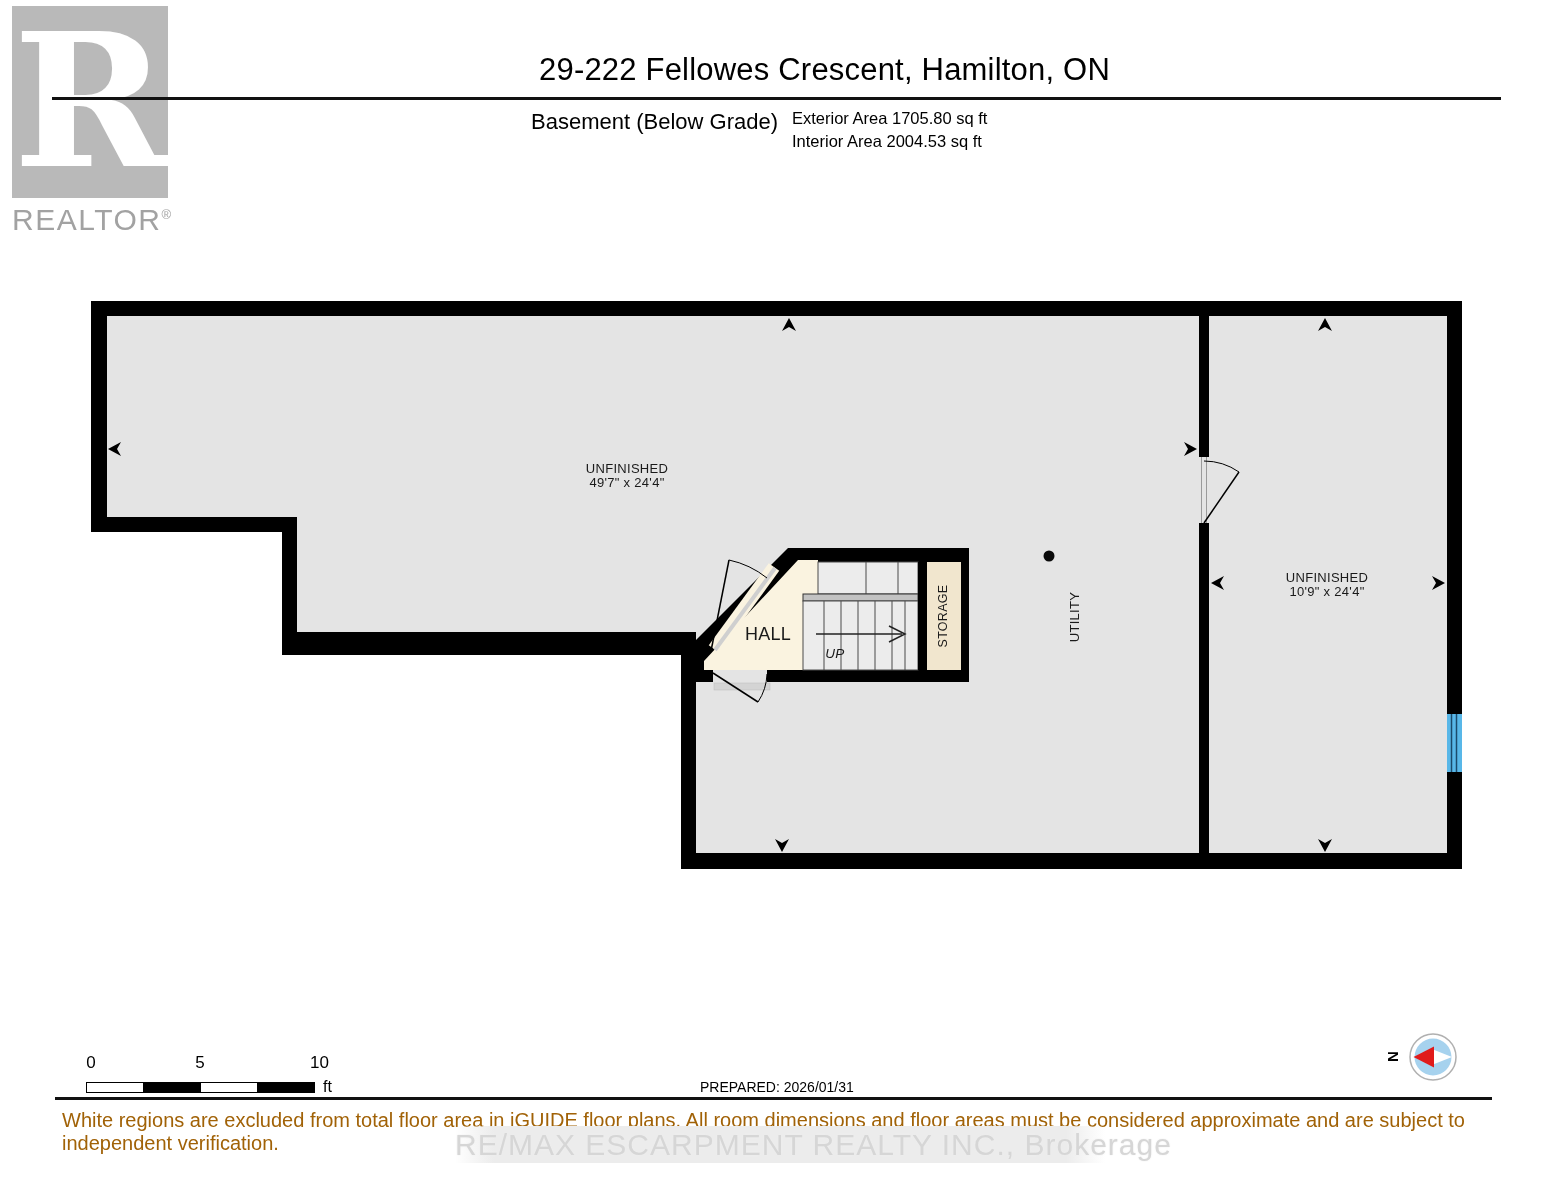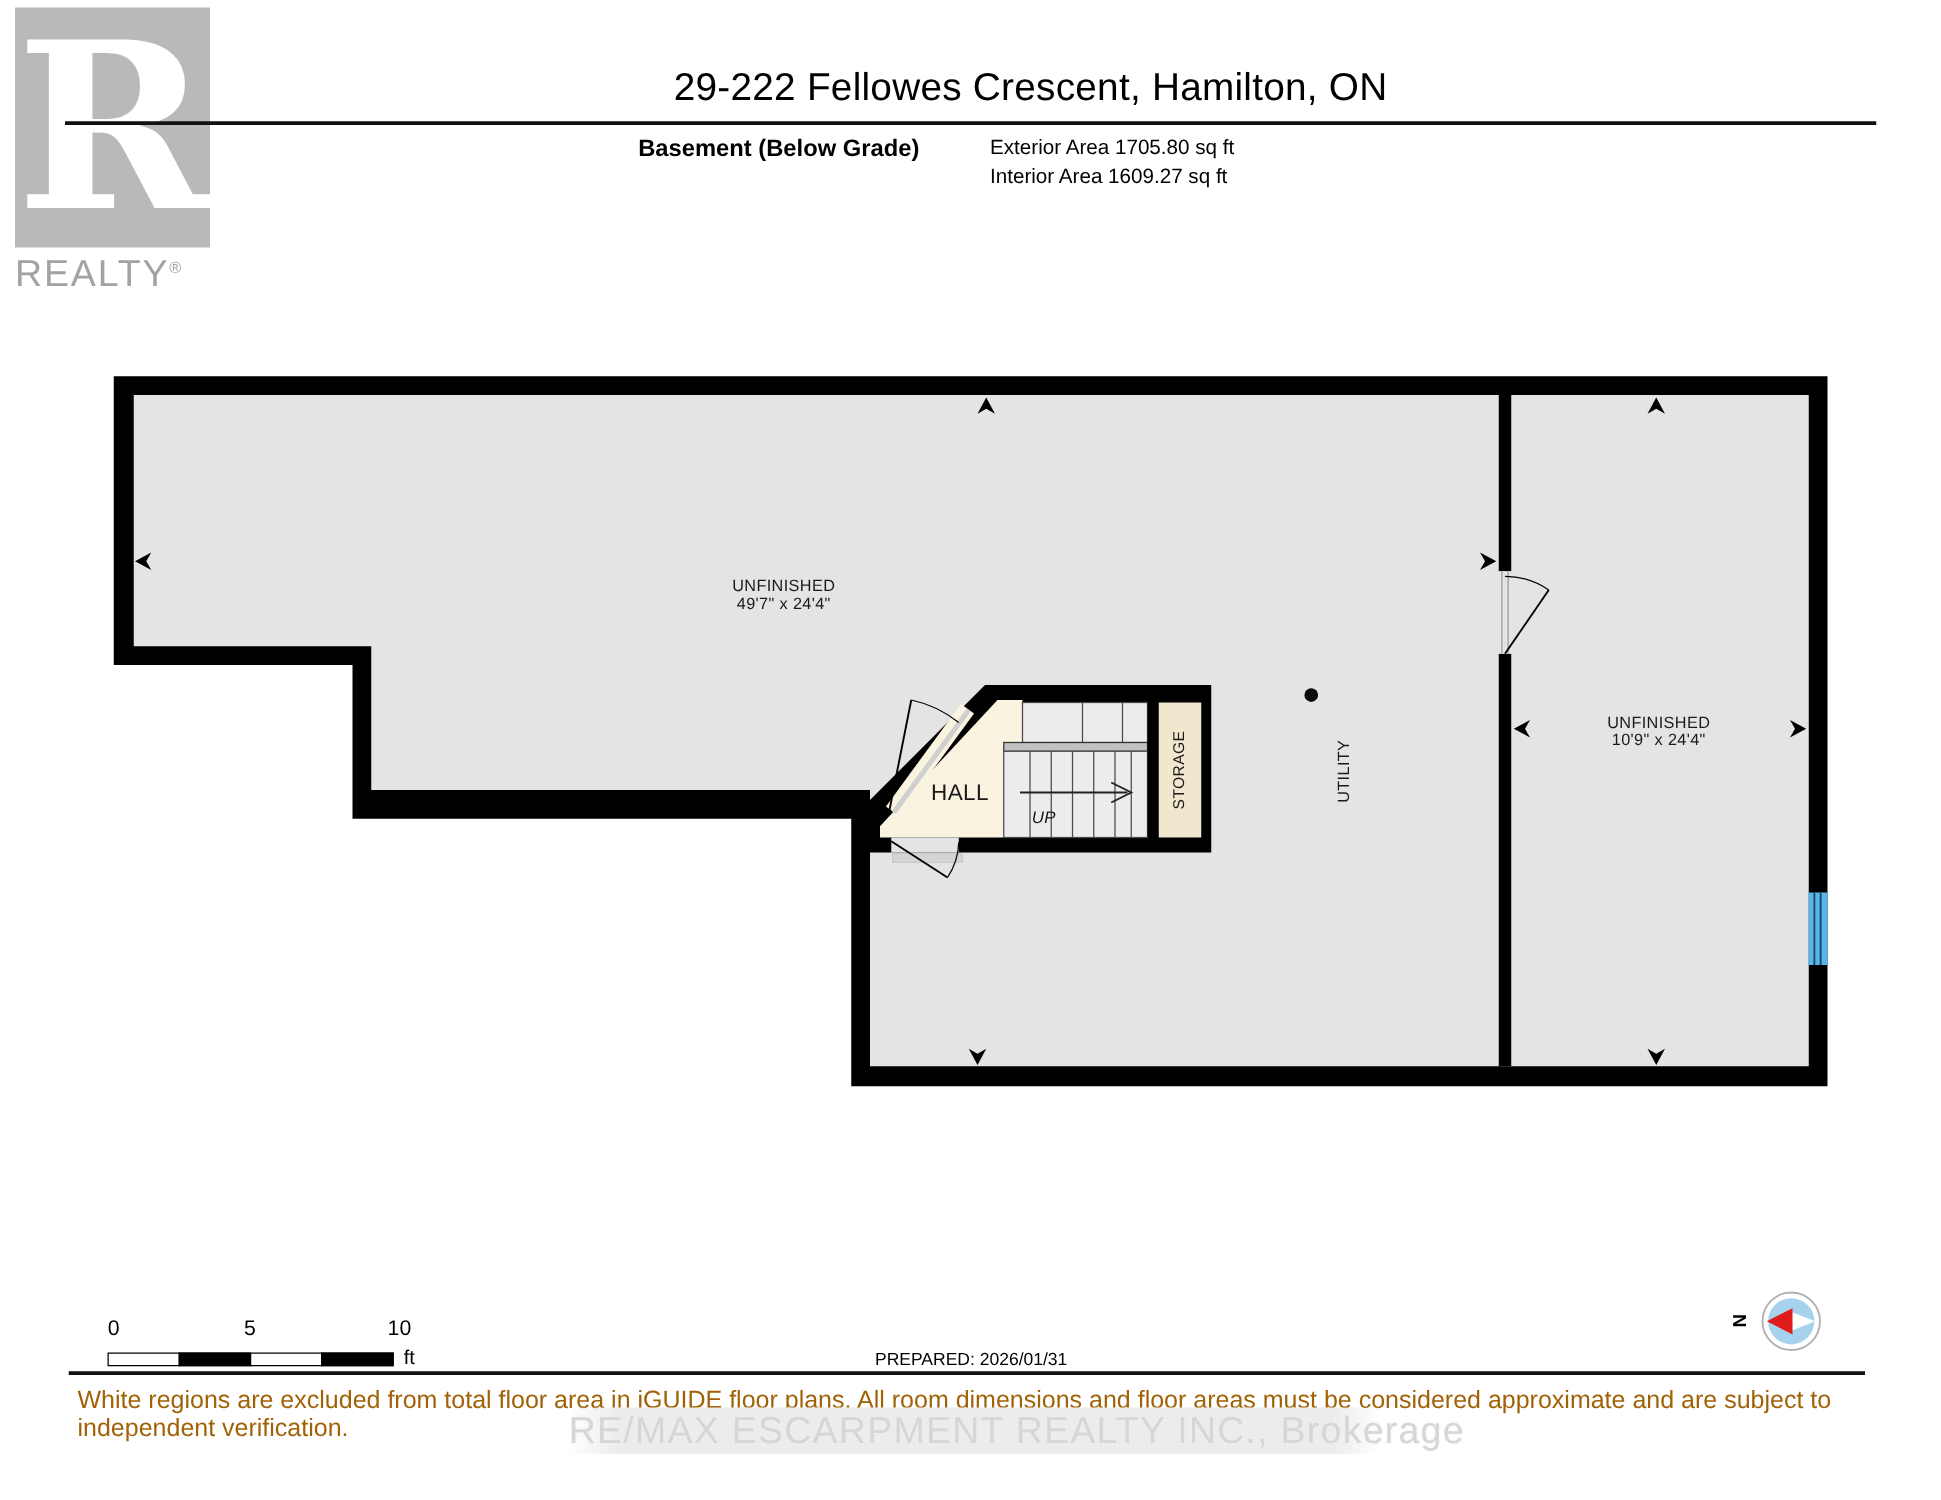--- a/index.html
+++ b/index.html
@@ -3,21 +3,21 @@
 <meta charset="utf-8">
 <style>
   html,body{margin:0;padding:0;background:#fff;}
   body{width:1553px;height:1200px;position:relative;overflow:hidden;
        font-family:"Liberation Sans",sans-serif;color:#000;}
   .abs{position:absolute;}
   
   .title{left:0;top:52px;width:1553px;text-align:center;font-size:31px;font-weight:normal;letter-spacing:.2px;padding-left:48px;}
   .rule1{left:52px;top:97px;width:1449px;height:3px;background:#111;}
   .rule2{left:55px;top:1097px;width:1437px;height:3px;background:#111;}
-  .floor-label{left:468px;top:109px;width:310px;text-align:center;font-size:19px;font-weight:bold;}
+  .floor-label{left:468px;top:109px;width:310px;text-align:right;font-size:22px;font-weight:normal;}
   .area-line{left:792px;font-size:16.5px;}
   
   .logo-box{left:12px;top:6px;width:156px;height:192px;background:#b9b9b9;text-align:center;}
   .logo-r{font-family:"DejaVu Serif",serif;font-weight:bold;font-size:185px;line-height:190px;color:#fff;}
   .logo-brand{left:12px;top:203px;width:190px;font-size:30px;color:#a2a2a2;letter-spacing:1.5px;}
   .logo-brand sup{font-size:13px;}
   
   .room-label{font-size:13px;text-align:center;color:#1a1a1a;letter-spacing:.3px;}
   .rot{transform:rotate(-90deg);transform-origin:center center;}
   
@@ -33,27 +33,27 @@
      font-size:30px;color:#d6d6d6;letter-spacing:1px;white-space:nowrap;
      background:linear-gradient(90deg,rgba(236,236,236,0) 0%,#ececec 6%,#ececec 94%,rgba(236,236,236,0) 100%);
      text-shadow:0 0 2px #eee;}
 </style>
 </head>
 <body>
 
 <div class="abs logo-box">
   <div class="logo-r">R</div>
 </div>
-<div class="abs logo-brand"><span>REALTY</span><sup>®</sup></div>
+<div class="abs logo-brand"><span>REALTOR</span><sup>®</sup></div>
 
 <div class="abs title">29-222 Fellowes Crescent, Hamilton, ON</div>
 <div class="abs rule1"></div>
 <div class="abs floor-label">Basement (Below Grade)</div>
 <div class="abs area-line" style="top:109px;">Exterior Area 1705.80 sq ft</div>
-<div class="abs area-line" style="top:132px;">Interior Area 1609.27 sq ft</div>
+<div class="abs area-line" style="top:132px;">Interior Area 2004.53 sq ft</div>
 
 <svg class="abs" style="left:0;top:0;" width="1553" height="1200" viewBox="0 0 1553 1200">
 
   <path d="M91,301 H1462 V869 H681 V655 H282 V532 H91 Z" fill="#000000"></path>
 
   <path d="M107,316 H1447 V853 H696 V632 H297 V517 H107 Z" fill="#e4e4e4"></path>
 
   <g>
     <rect x="1199" y="316" width="10" height="141" fill="#000000"></rect>
     <rect x="1199" y="523" width="10" height="330" fill="#000000"></rect>

